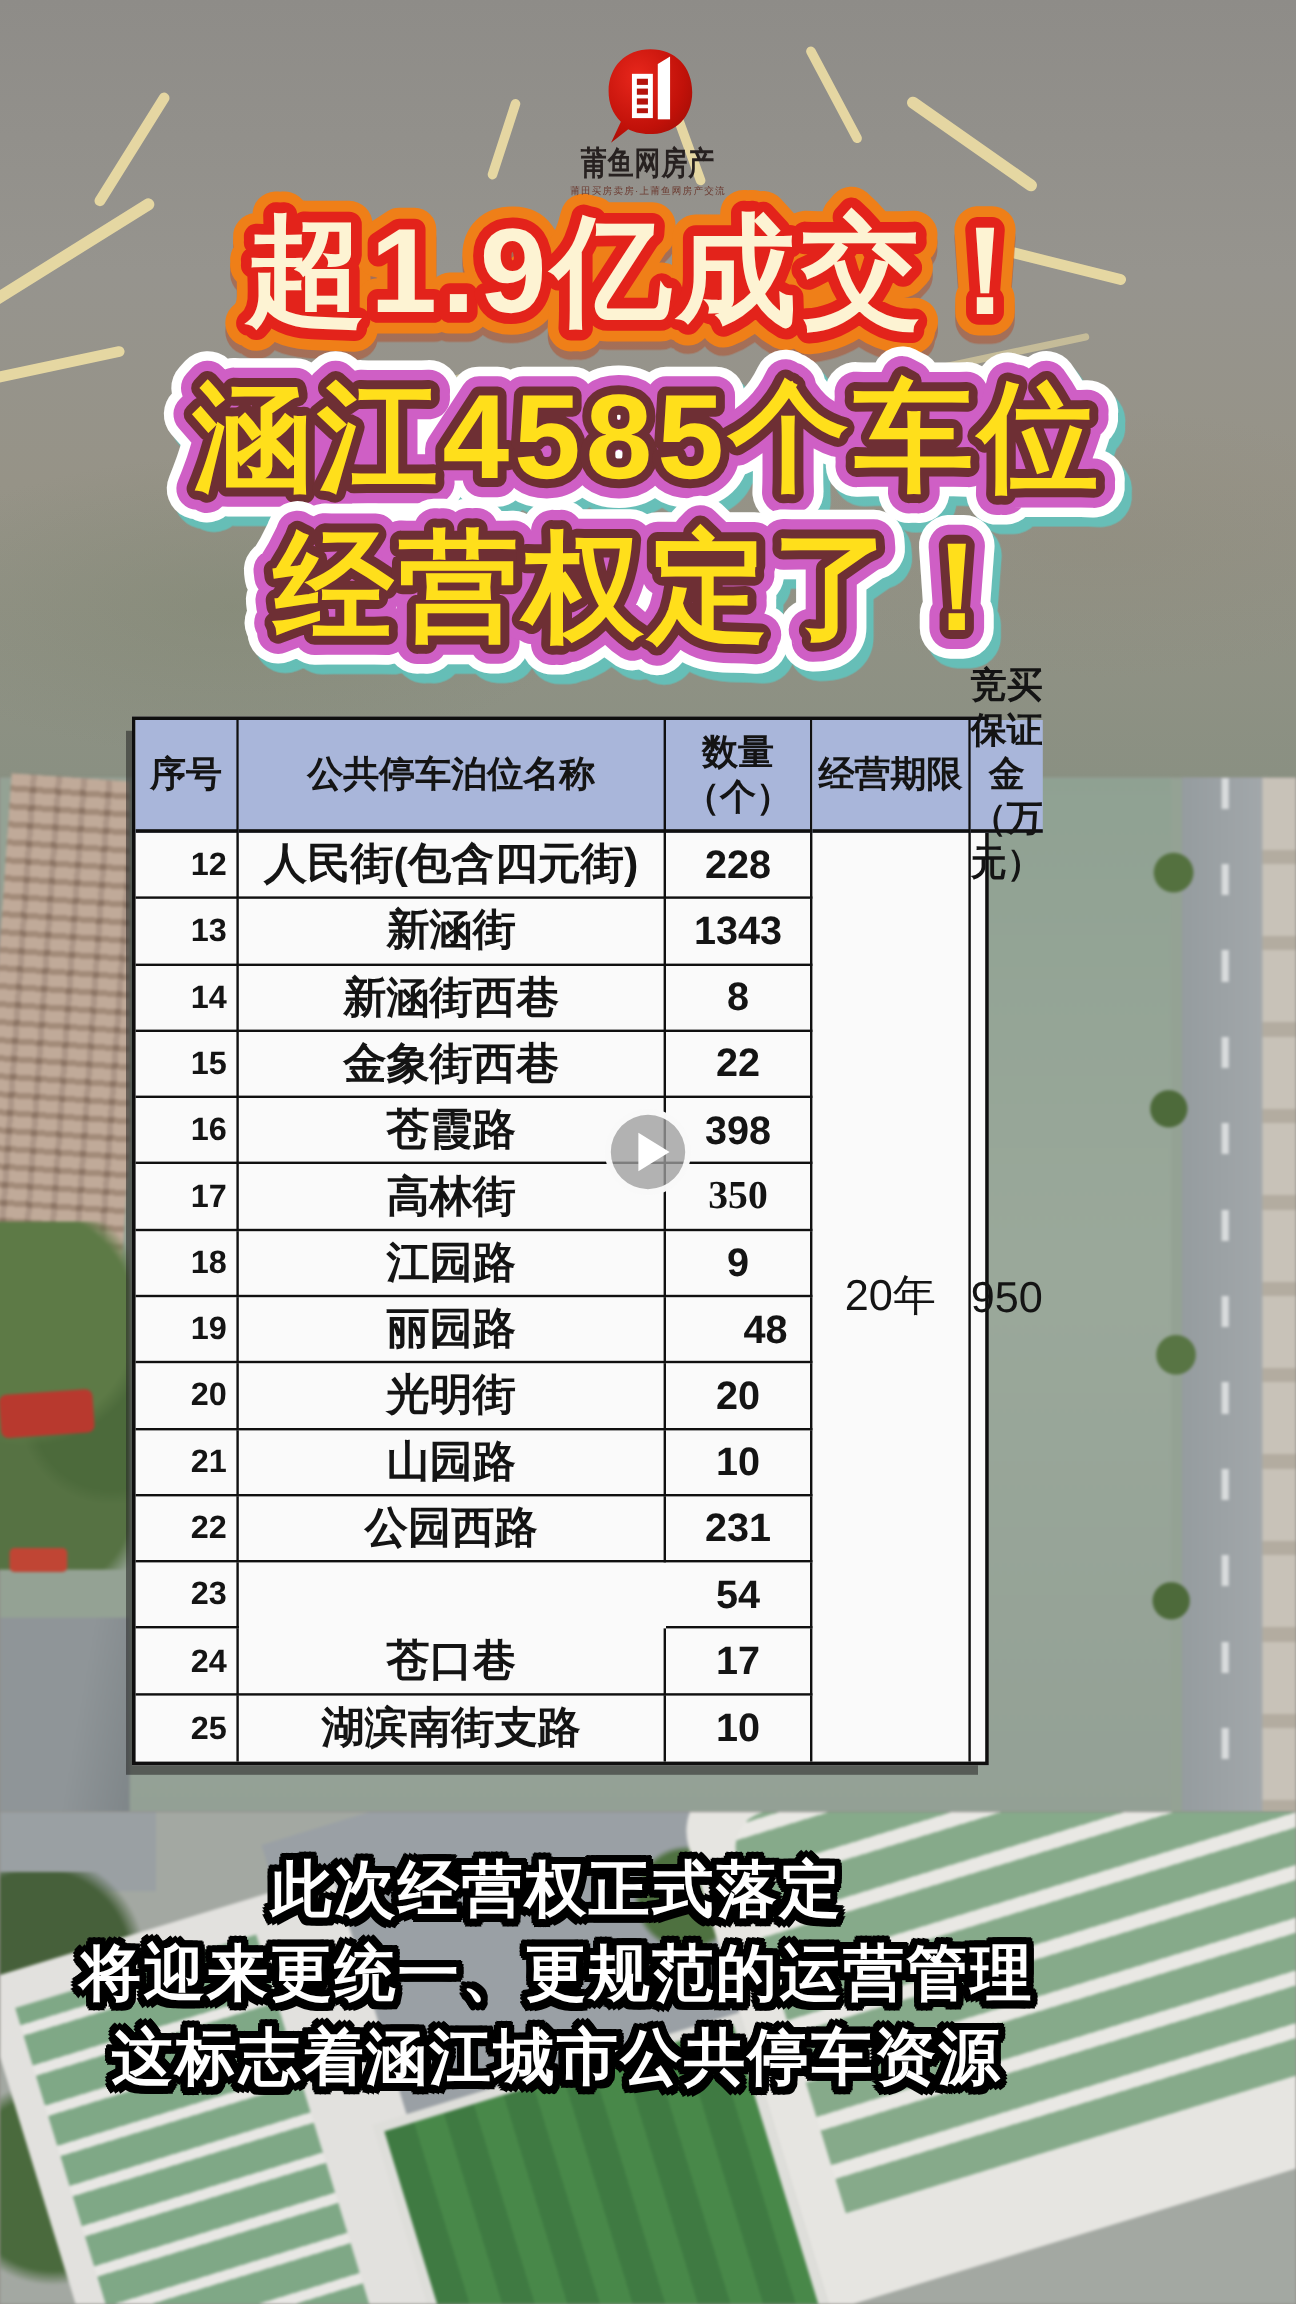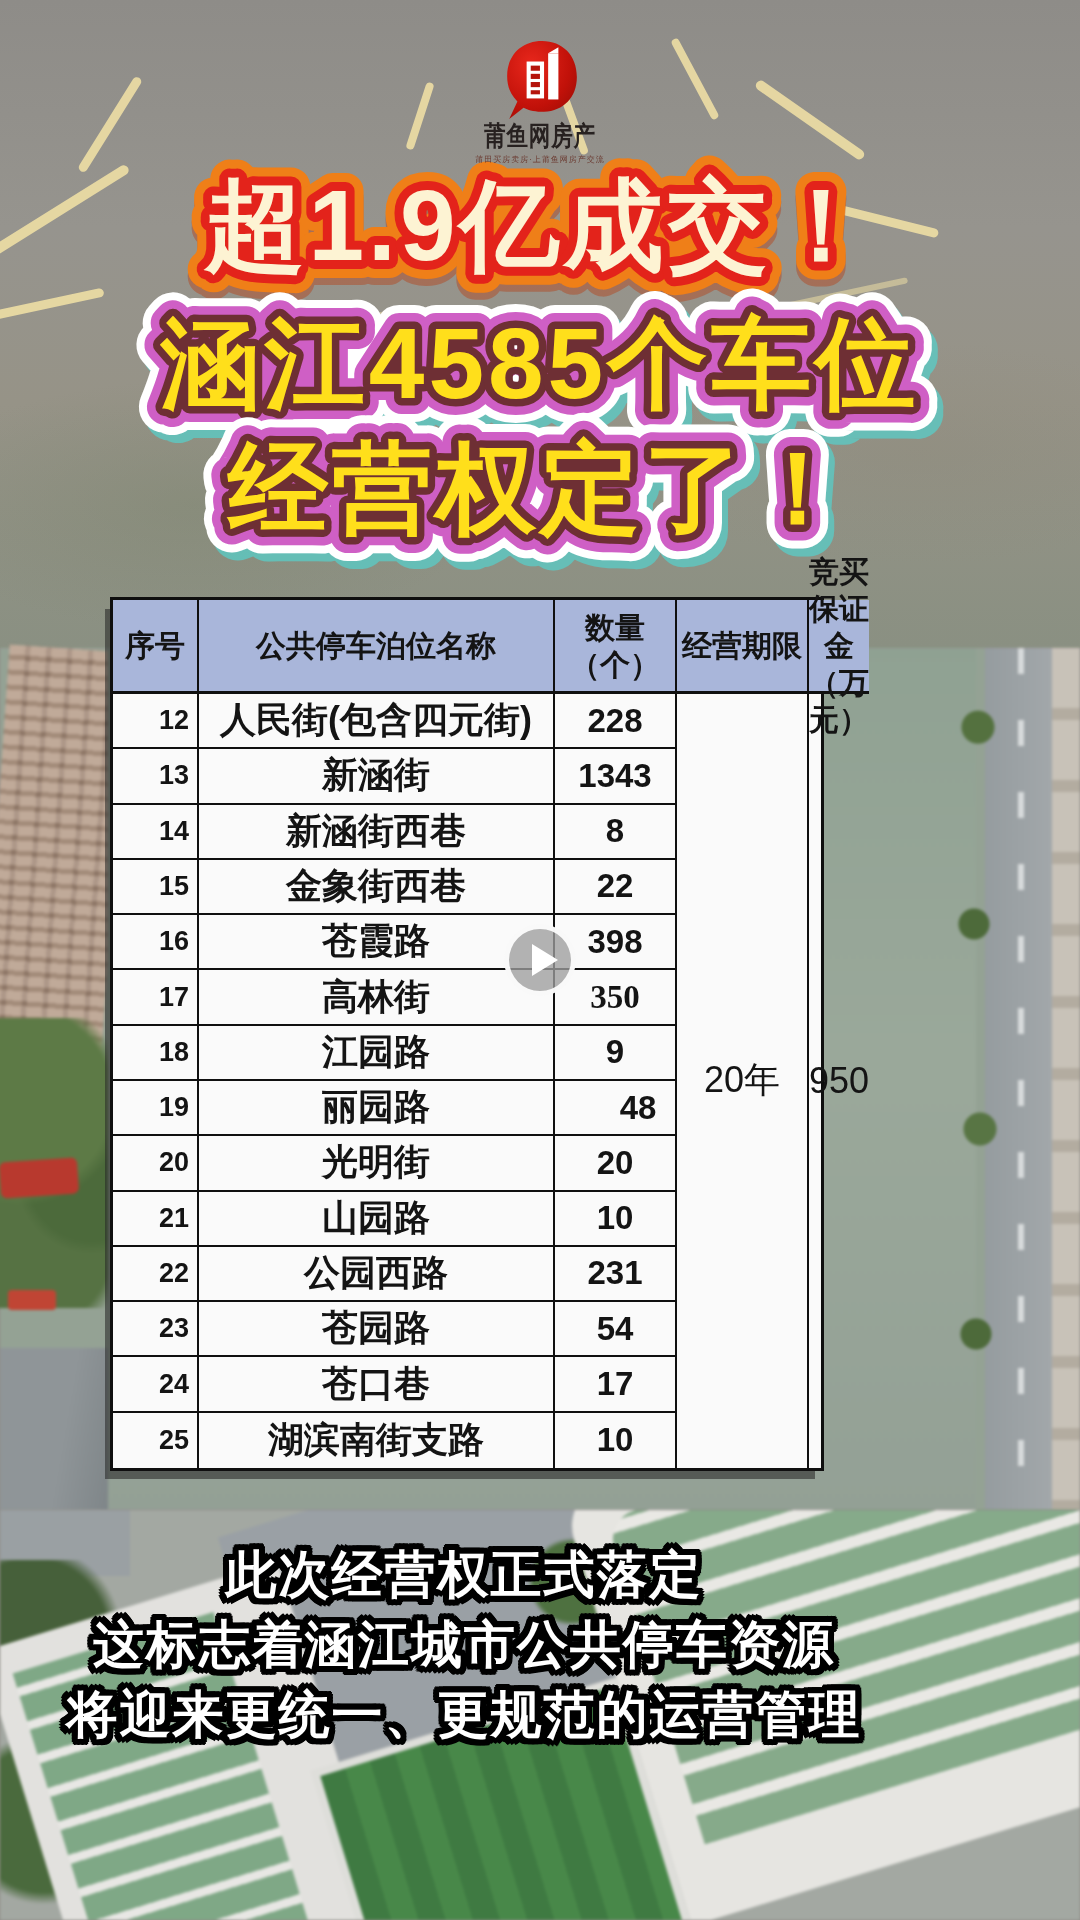--- a/index.html
+++ b/index.html
@@ -266,31 +266,30 @@
     <div class="cell body row-no-cell" style="grid-area: 10 / 1;">20</div>
     <div class="cell body row-name-cell" style="grid-area: 10 / 2;">光明街</div>
     <div class="cell body row-qty-cell" style="grid-area: 10 / 3;">20</div>
     <div class="cell body row-no-cell" style="grid-area: 11 / 1;">21</div>
     <div class="cell body row-name-cell" style="grid-area: 11 / 2;">山园路</div>
     <div class="cell body row-qty-cell" style="grid-area: 11 / 3;">10</div>
     <div class="cell body row-no-cell" style="grid-area: 12 / 1;">22</div>
     <div class="cell body row-name-cell" style="grid-area: 12 / 2;">公园西路</div>
     <div class="cell body row-qty-cell" style="grid-area: 12 / 3;">231</div>
     <div class="cell body row-no-cell" style="grid-area: 13 / 1;">23</div>
-    <div class="cell body row-name-cell" style="grid-area: 13 / 2;">苍园路</div>
     <div class="cell body row-qty-cell" style="grid-area: 13 / 3;">54</div>
     <div class="cell body row-no-cell" style="grid-area: 14 / 1;">24</div>
     <div class="cell body row-name-cell" style="grid-area: 14 / 2;">苍口巷</div>
     <div class="cell body row-qty-cell" style="grid-area: 14 / 3;">17</div>
     <div class="cell body row-no-cell lastrow" style="grid-area: 15 / 1;">25</div>
     <div class="cell body row-name-cell lastrow" style="grid-area: 15 / 2;">湖滨南街支路</div>
     <div class="cell body row-qty-cell lastrow" style="grid-area: 15 / 3;">10</div>
   </div>
 
 <div class="play">
   <div class="play-tri"></div>
 </div>
 
 <div class="captions">
   <div class="cap">此次经营权正式落定</div>
+  <div class="cap">将迎来更统一、更规范的运营管理</div>
   <div class="cap">这标志着涵江城市公共停车资源</div>
-  <div class="cap">将迎来更统一、更规范的运营管理</div>
 </div>
 
 </body></html>

